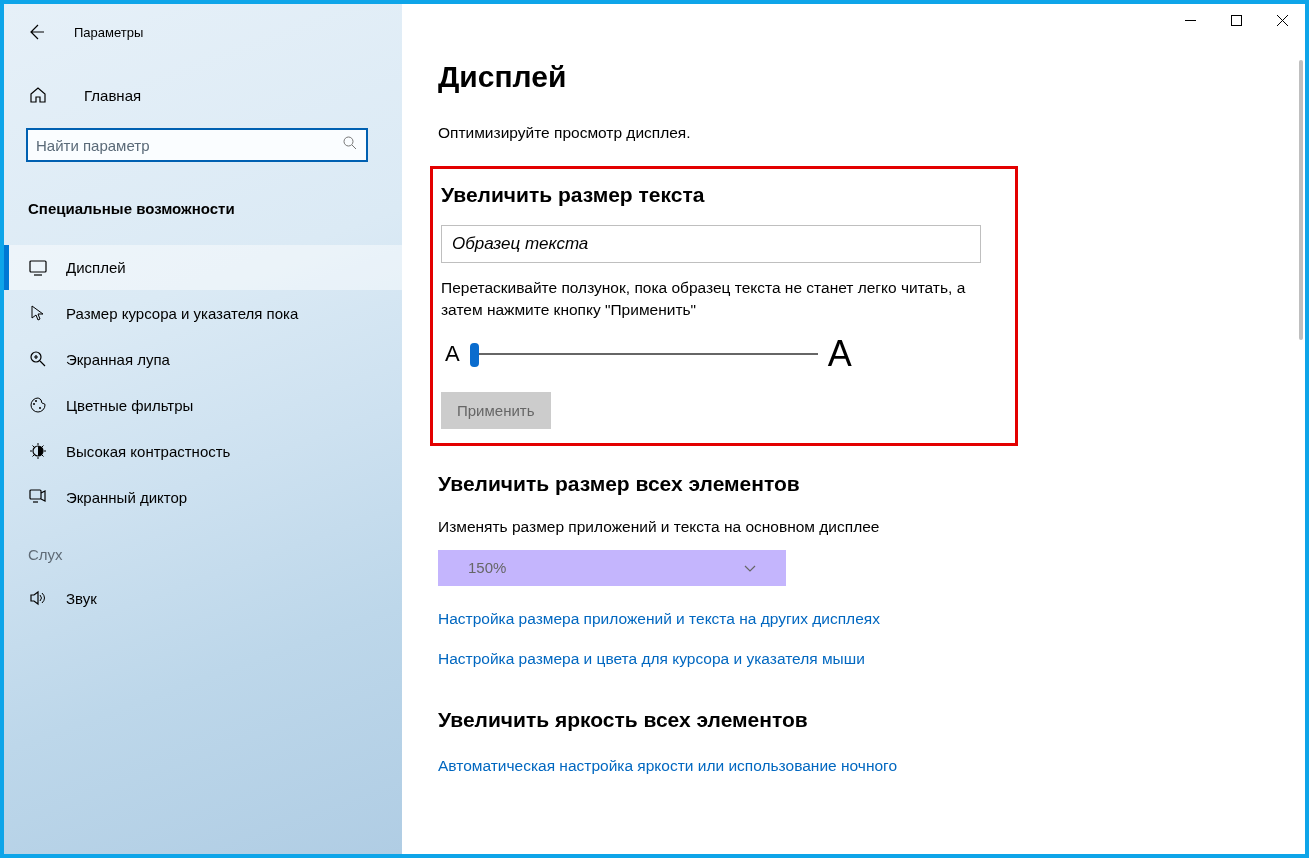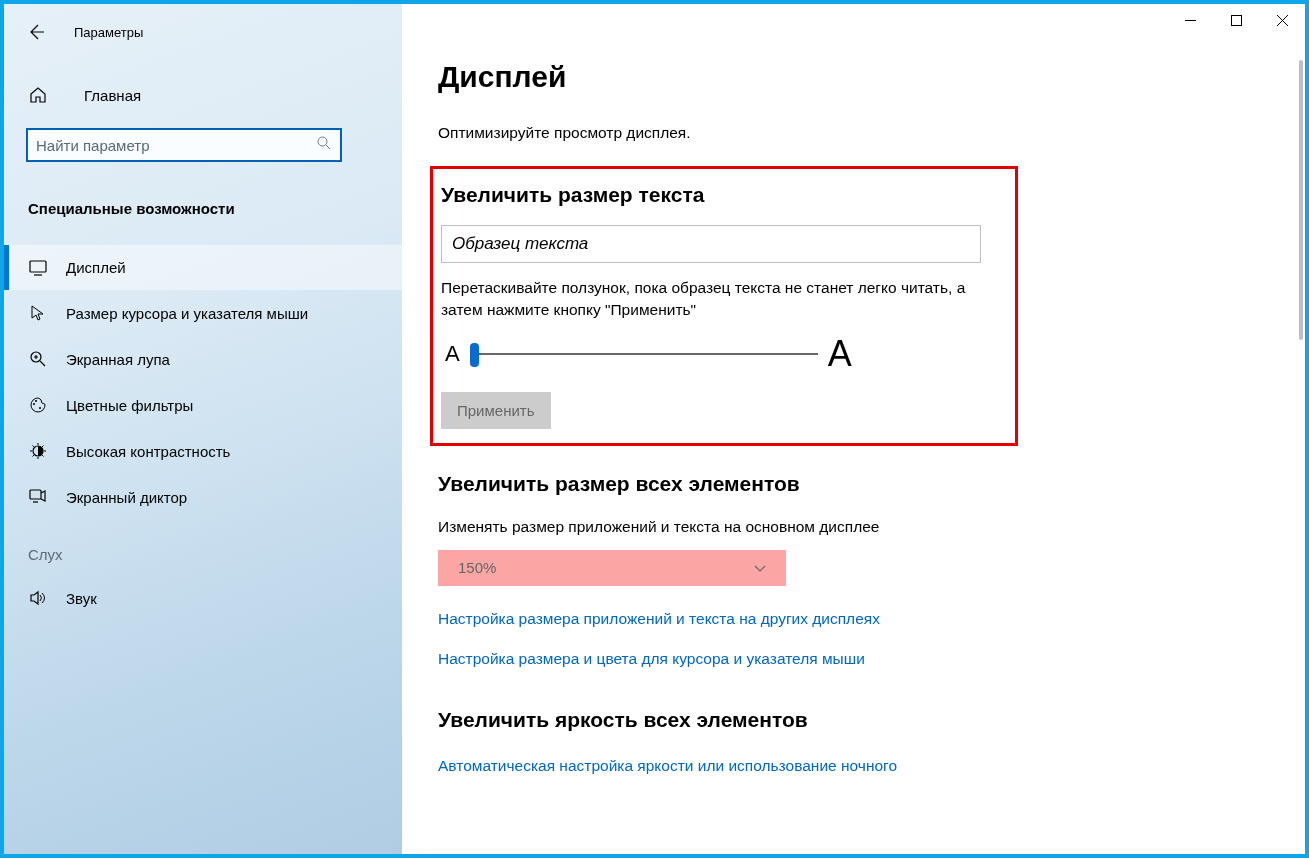--- a/index.html
+++ b/index.html
@@ -15,21 +15,21 @@
   }
   .topbar { display: flex; align-items: center; padding: 6px 10px 10px 18px; gap: 24px; }
   .back { width: 28px; height: 28px; display:flex; align-items:center; justify-content:center; cursor:pointer; }
   .app-title { font-size: 13px; color: #000; }
   
   .home-row { display:flex; align-items:center; gap: 36px; padding: 30px 24px 16px 24px; cursor:pointer;}
   .home-row span.label { font-size: 15px; }
   .icon-box { width: 20px; display:flex; justify-content:center; }
   
   .search-wrap { padding: 8px 22px 20px 22px; }
-  .search { width: 316px; height: 34px; border: 2px solid #0060b1; background: #fafdff; display:flex; align-items:center; padding: 0 8px;}
+  .search { width: 342px; height: 34px; border: 2px solid #0060b1; background: #fafdff; display:flex; align-items:center; padding: 0 8px;}
   .search input { flex:1; border:none; outline:none; background:transparent; font-size:15px; color:#666;}
   .search input::placeholder { color:#5a6a78; font-weight: 400;}
   .search .sicon { color:#767676; }
   
   .cat-title { padding: 18px 24px 28px 24px; font-size: 15px; font-weight: 600; color:#000;}
   .group-label { padding: 26px 24px 12px 24px; font-size: 15px; color:#5f6b76;}
   
   .nav-item { display:flex; align-items:center; gap: 18px; padding: 14px 24px; cursor:pointer; font-size:15px; position:relative;}
   .nav-item.active { background: rgba(255,255,255,0.45); }
   .nav-item.active::before { content:""; position:absolute; left:0; top:0; bottom:0; width:5px; background:#0078d4; }
@@ -49,21 +49,21 @@
   .slider-row { display:flex; align-items:center; gap: 10px; margin: 6px 6px 20px 10px;}
   .small-a { font-size: 22px; }
   .big-a { font-size: 36px; line-height:1;}
   .track { width: 348px; height:2px; background:#666; position:relative;}
   .thumb { position:absolute; left:0; top:-10px; width:9px; height:24px; background:#0a6cce; border-radius:4px;}
   
   .btn { background:#cccccc; color:#666; border:none; padding: 10px 16px; font-size:15px; margin-left:6px; cursor: default;}
   
   .section2 { font-size:21px; font-weight:700; margin: 26px 0 22px 0;}
   .desc2 { font-size:15.5px; margin-bottom: 14px;}
-  .dropdown { width: 348px; height:36px; background:#fca5a5; color:#666; display:flex; align-items:center; justify-content:space-between; padding:0 20px; font-size:15px; cursor:pointer;}
+  .dropdown { width: 348px; height:36px; background:#c4b5fd; color:#666; display:flex; align-items:center; justify-content:space-between; padding:0 30px; font-size:15px; cursor:pointer;}
   .link { color:#0067c0; font-size:15.5px; margin-top: 24px; cursor:pointer; display:block;}
   .link2 { color:#0067c0; font-size:15.5px; margin-top: 22px; margin-bottom: 30px; cursor:pointer; display:block;}
   
   .section3 { font-size:21px; font-weight:600; margin: 40px 0 22px 0;}
   .link3 { color:#0067c0; font-size:15.5px; cursor:pointer; max-width: 580px; line-height:1.5;}
   
   .winctrl { position:absolute; right:0; top:0; display:flex;}
   .winctrl div { width:46px; height:32px; display:flex; align-items:center; justify-content:center; cursor:pointer; color:#000;}
 </style>
 </head>
@@ -131,21 +131,21 @@
           </svg>
         </span>
       <span>Дисплей</span>
     </div>
     <div class="nav-item">
       <span class="ic">
           <svg width="18" height="18" viewBox="0 0 18 18">
             <path d="M3 2 L3 14 L7 11 L9 16 L11 15 L9 10 L14 10 Z" fill="none" stroke="#000" stroke-width="1"></path>
           </svg>
         </span>
-      <span>Размер курсора и указателя мыши</span>
+      <span>Размер курсора и указателя пока</span>
     </div>
     <div class="nav-item">
       <span class="ic">
           <svg width="18" height="18" viewBox="0 0 18 18">
             <circle cx="7" cy="7" r="5" fill="none" stroke="#000" stroke-width="1.2"></circle>
             <path d="M11 11 L16 16 M5 7 H9 M7 5 V9" stroke="#000" stroke-width="1.2"></path>
           </svg>
         </span>
       <span>Экранная лупа</span>
     </div>

